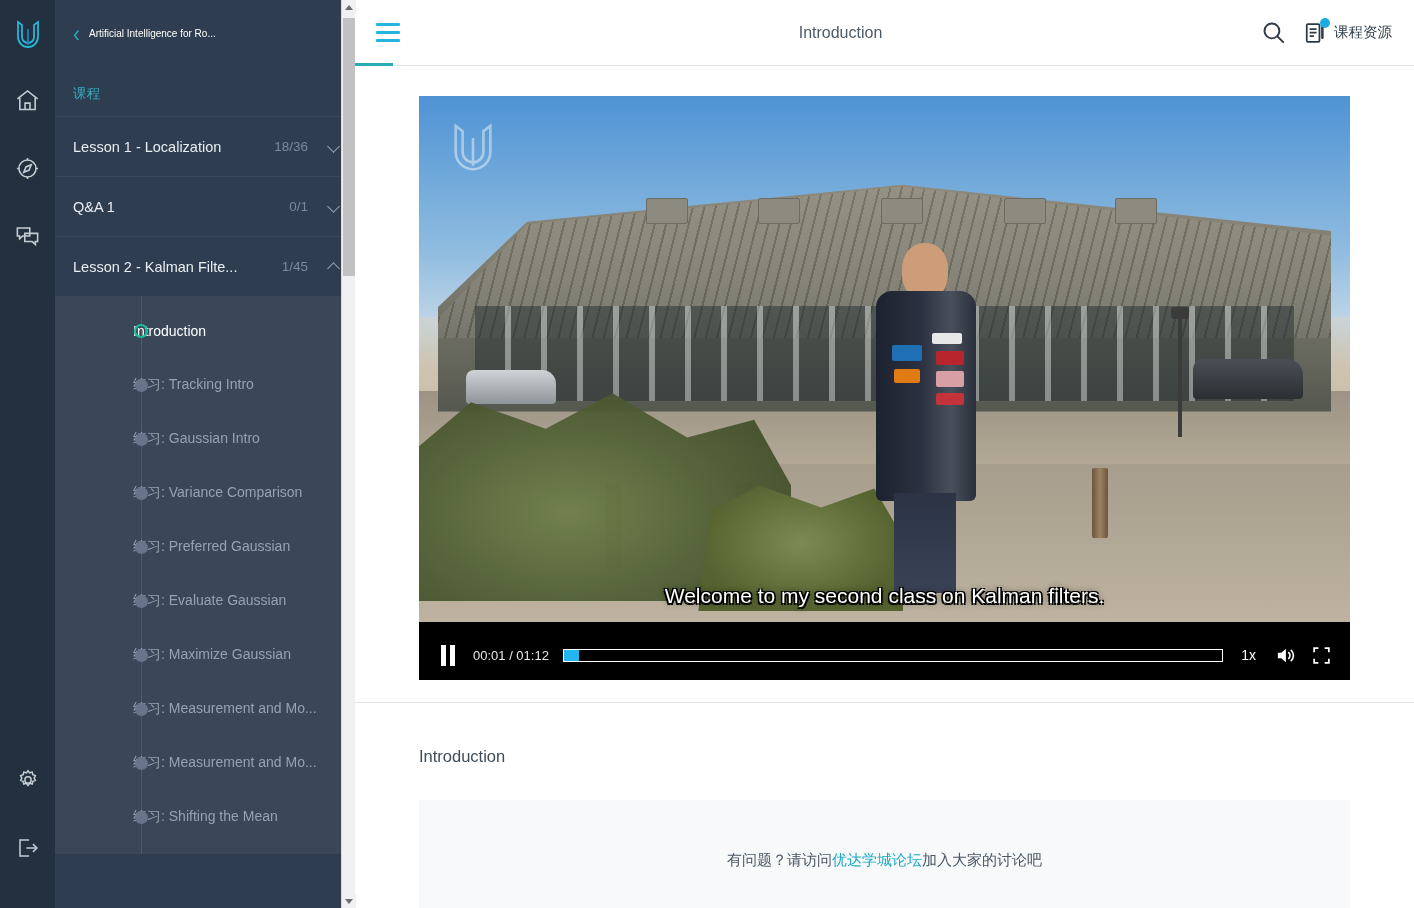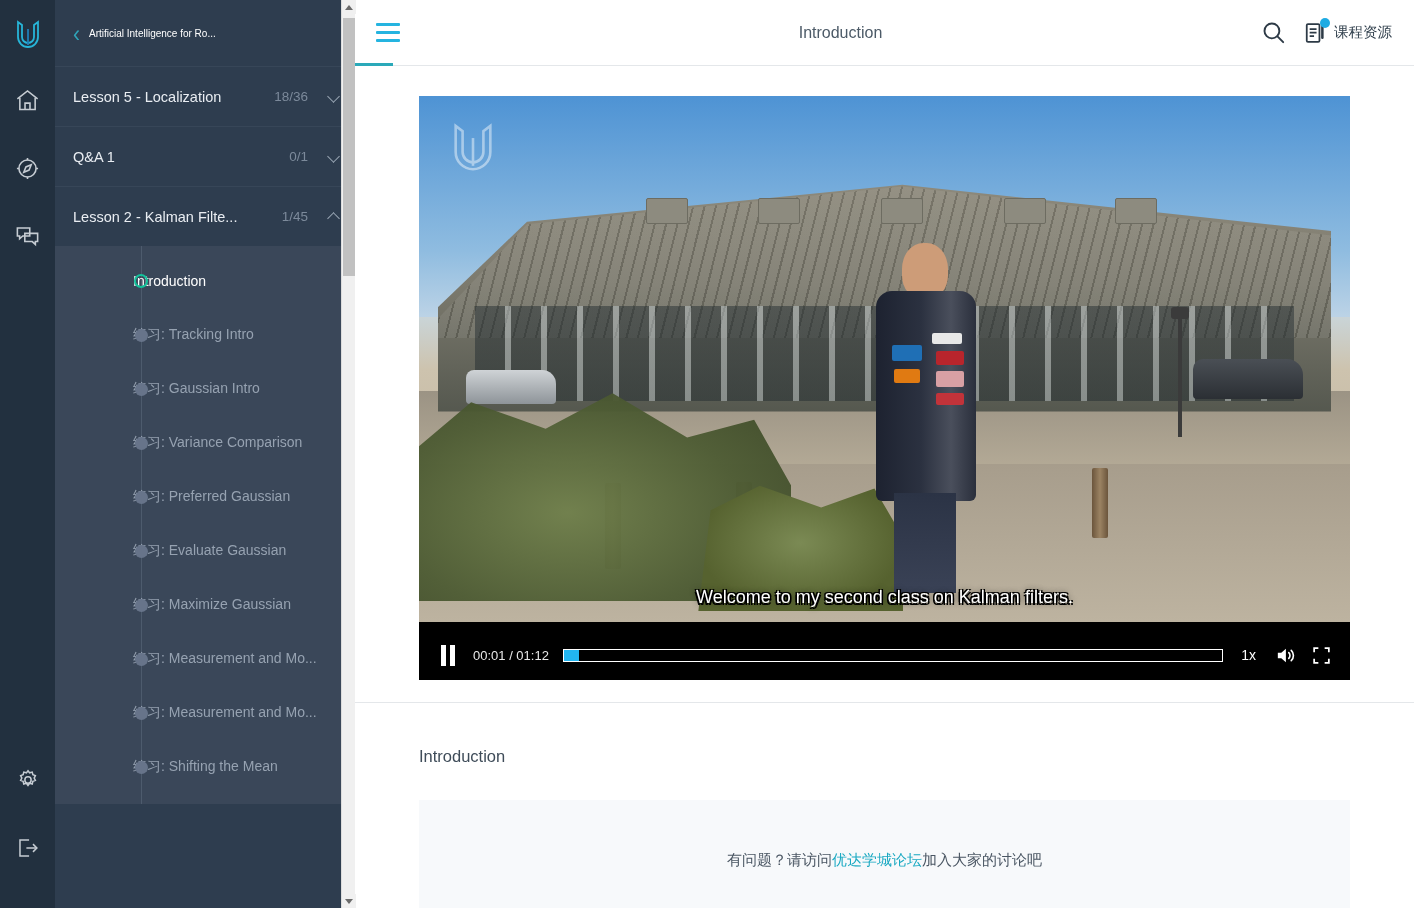--- a/index.html
+++ b/index.html
@@ -299,21 +299,21 @@
     content: ""; position: absolute; top: -10px; left: -7px;
     width: 18px; height: 12px; background: #3b3b3b; border-radius: 3px;
   }
   .watermark {
     position: absolute; left: 28px; top: 22px;
     opacity: .45; z-index: 4;
   }
   .subtitle {
     position: absolute; left: 0; right: 0; bottom: 14px;
     text-align: center; z-index: 6;
-    color: #ffffff; font-size: 18px; font-weight: 400;
+    color: #ffffff; font-size: 21px; font-weight: 400;
     text-shadow:
       -1.5px -1.5px 0 #000, 1.5px -1.5px 0 #000,
       -1.5px 1.5px 0 #000, 1.5px 1.5px 0 #000,
       0 0 6px rgba(0,0,0,.8);
   }
   .controls {
     position: absolute; left: 0; right: 0; bottom: 0;
     height: 50px; background: #000;
     display: flex; align-items: center;
     padding: 0 18px; gap: 14px;
@@ -406,23 +406,24 @@
 
   <div class="sidebar">
 
     <div class="sb-header">
       <span class="sb-back">‹</span>
       <span class="sb-title">Artificial Intelligence for Ro...</span>
     </div>
 
     <div class="sb-scroll">
 
+      <div class="sb-section-label">课程</div>
 
       <div class="sec-row">
-        <span class="sec-name">Lesson 5 - Localization</span>
+        <span class="sec-name">Lesson 1 - Localization</span>
         <span class="sec-count">18/36</span>
         <span class="chev"></span>
       </div>
 
 
       <div class="sec-row">
         <span class="sec-name">Q&amp;A 1</span>
         <span class="sec-count">0/1</span>
         <span class="chev"></span>
       </div>

